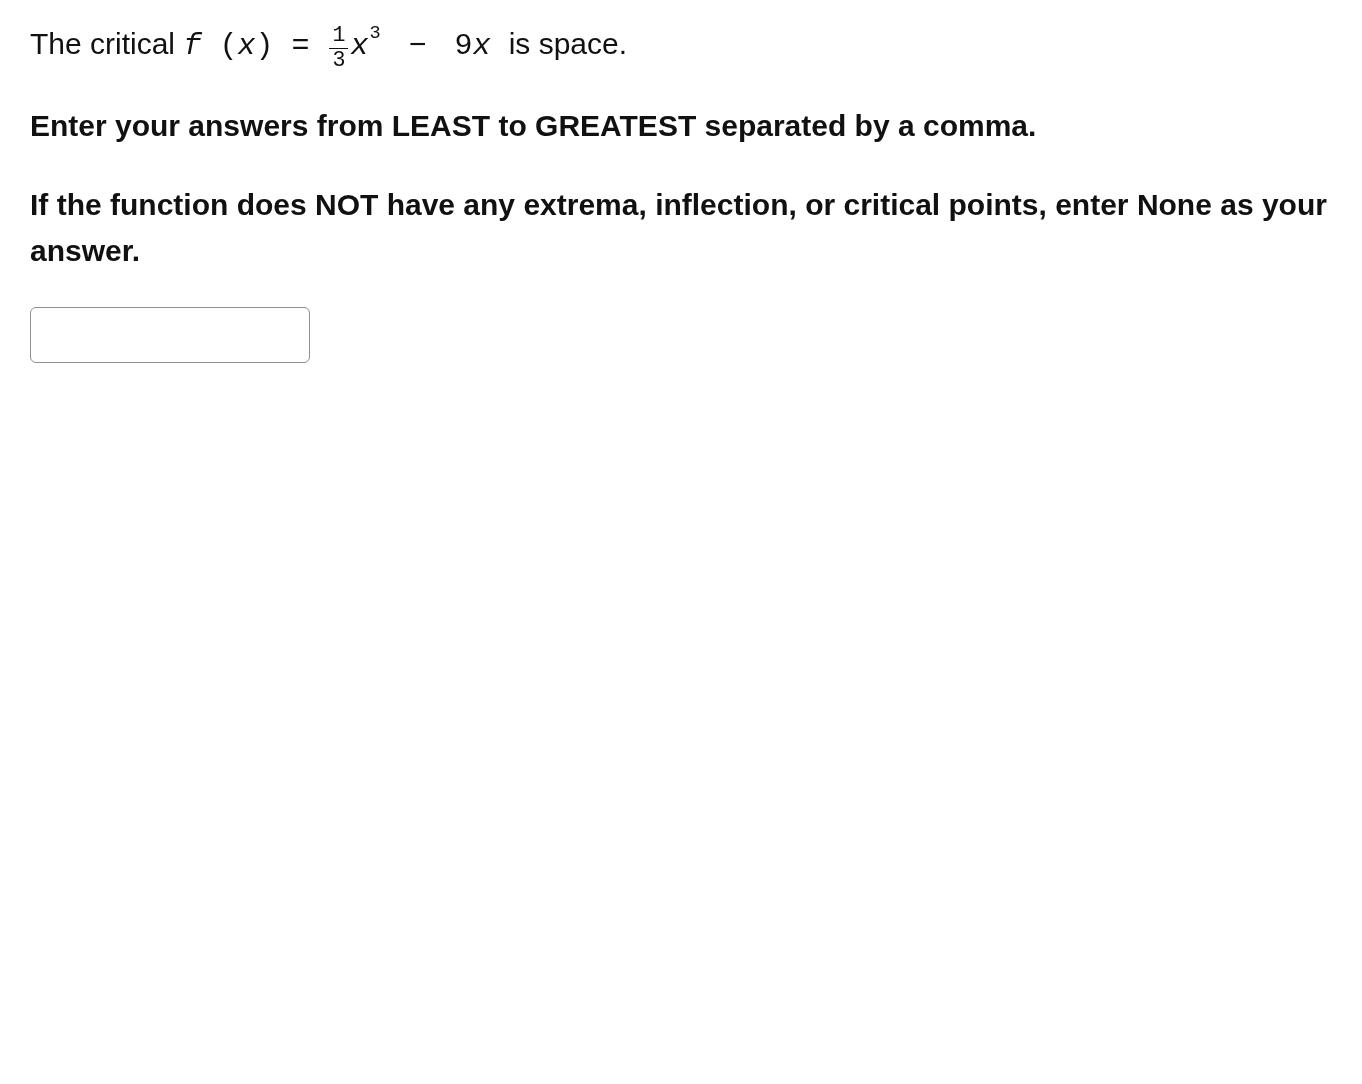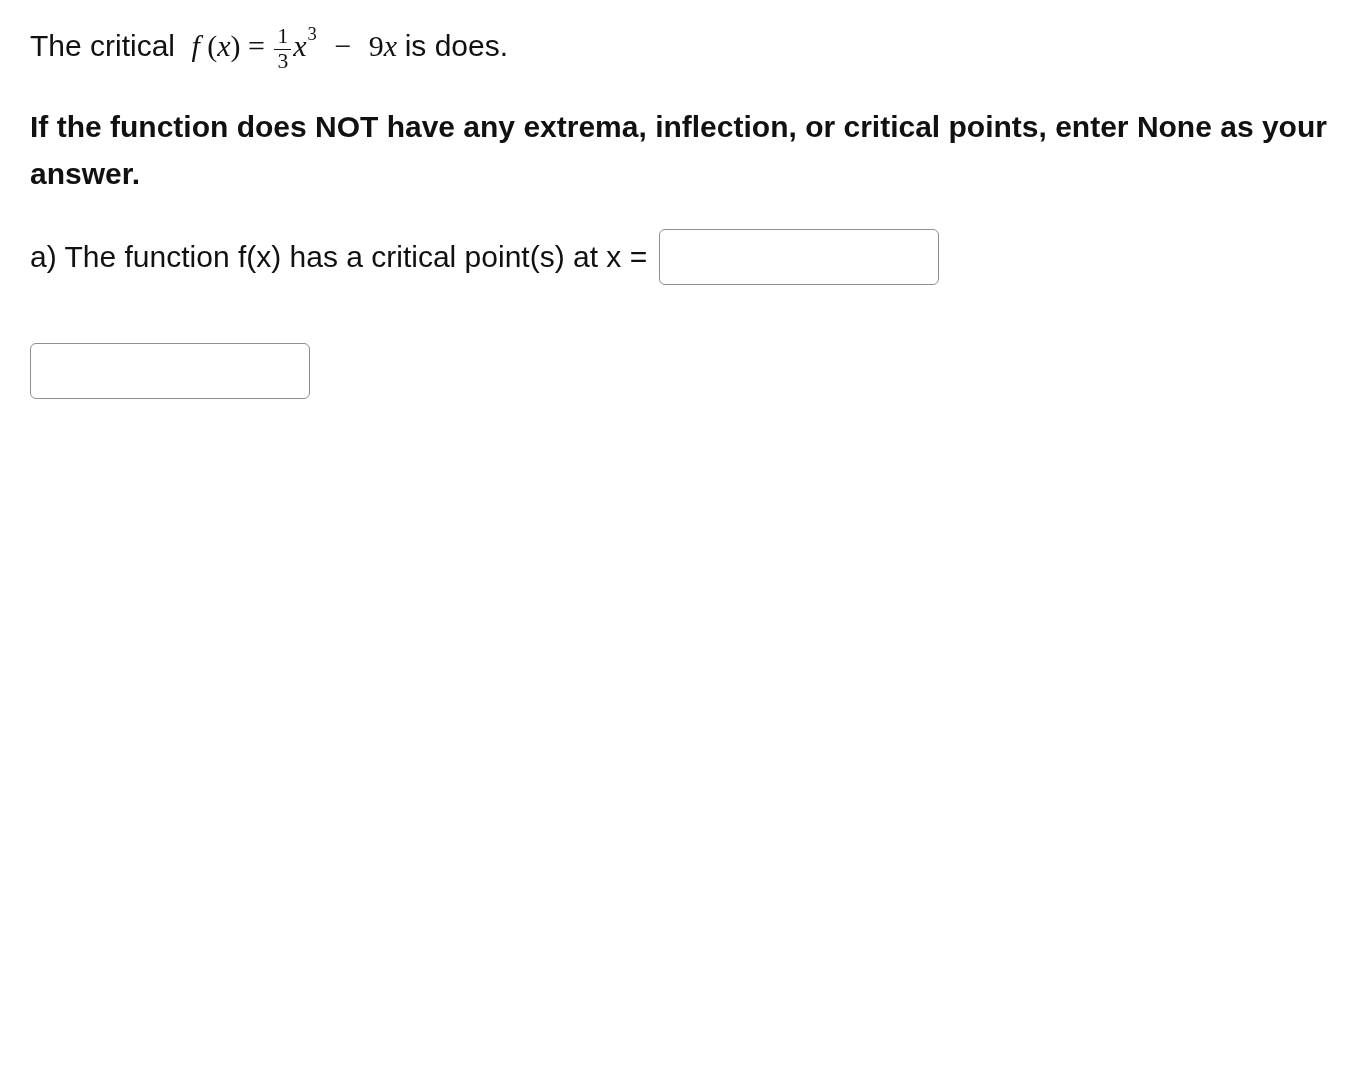--- a/index.html
+++ b/index.html
@@ -14,22 +14,21 @@
     min-height: 1084px;
     box-sizing: border-box;
     padding: 20px 30px 40px 30px;
     font-size: 30px;
     line-height: 1.55;
   }
   .para {
     margin: 0 0 32px 0;
   }
   .math {
-    font-family: Liberation Serif, serif;
-    margin-left: 8px;
+    font-family: Liberation Mono, monospace;
   }
   .mi { font-style: italic; }
   .frac {
     display: inline-block;
     vertical-align: -0.55em;
     text-align: center;
     font-size: 0.72em;
     line-height: 1;
     margin: 0 2px;
   }
@@ -74,32 +73,29 @@
 </head>
 <body>
 
 <div class="page">
 
   <p class="para">
     <span>The critical </span>
     <span class="math">
       <span class="mi">f</span><span> (</span><span class="mi">x</span><span>) = </span><span class="frac"><span class="num">1</span><span class="den">3</span></span><span class="mi">x</span><sup class="exp">3</sup><span class="minus"> − </span><span>9</span><span class="mi">x</span>
     </span>
-    <span>    is does.</span>
+    <span>    is space.</span>
   </p>
 
 
+  <p class="para bold">Enter your answers from LEAST to GREATEST separated by a comma.</p>
 
 
   <p class="para bold">If the function does NOT have any extrema, inflection, or critical points, enter None as your answer.</p>
 
-  <div class="q-row first">
-    <span class="q-label">a) The function f(x) has a critical point(s) at x =</span>
-    <input class="answer" type="text" value="" style="">
-  </div>
 
   <div class="q-row">
     <input class="answer" type="text" value="" style="">
   </div>
 
 
 
 </div>
 
 </body></html>

